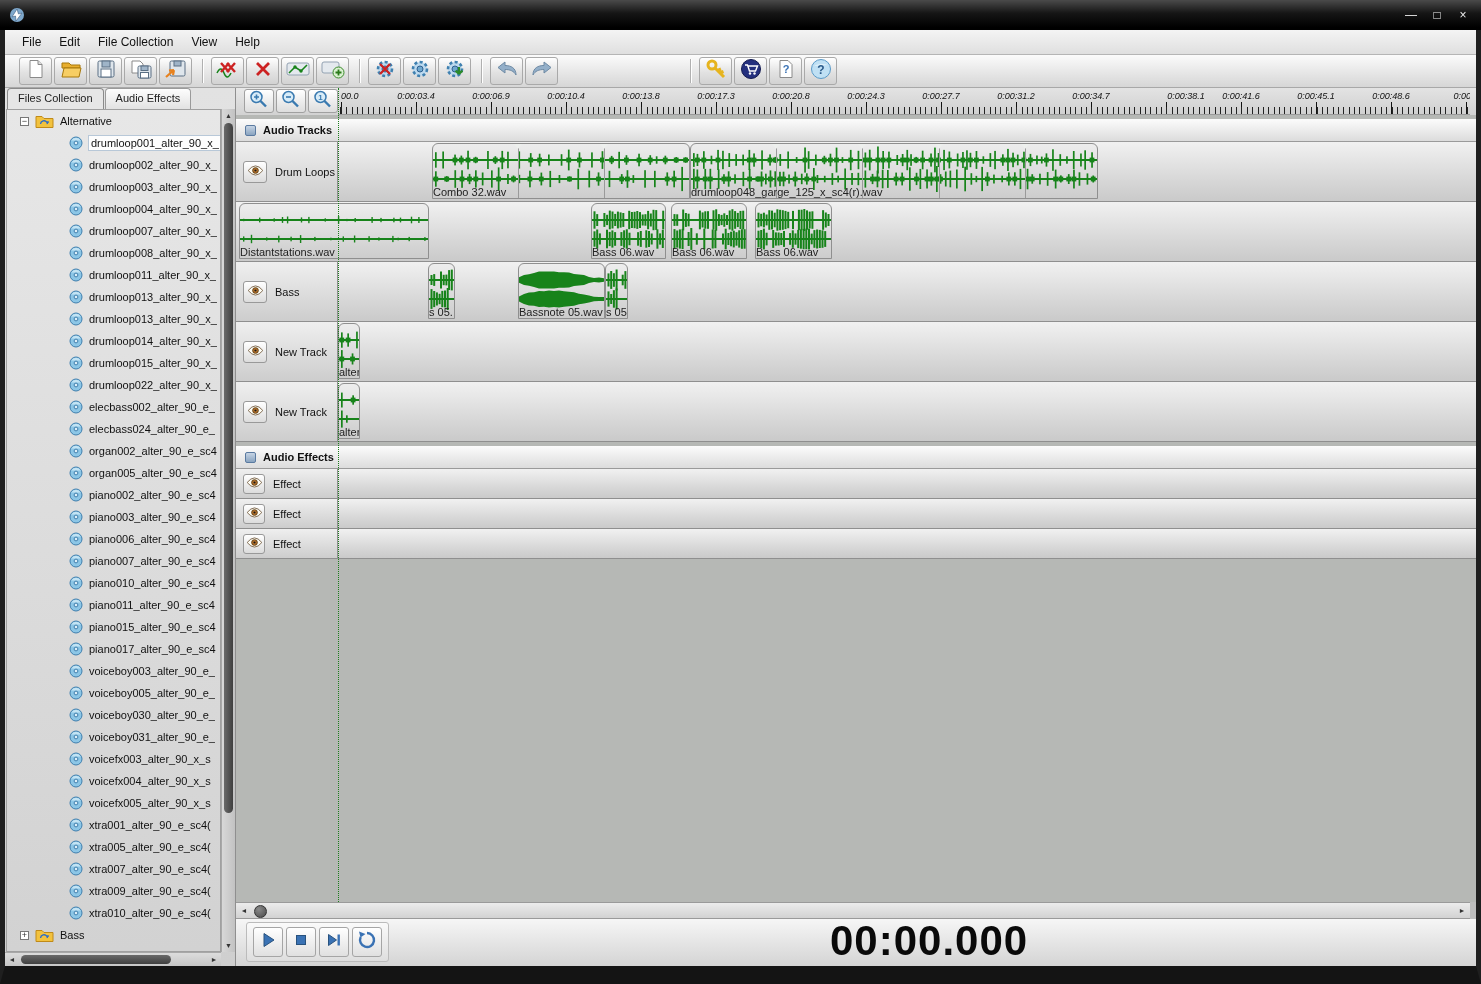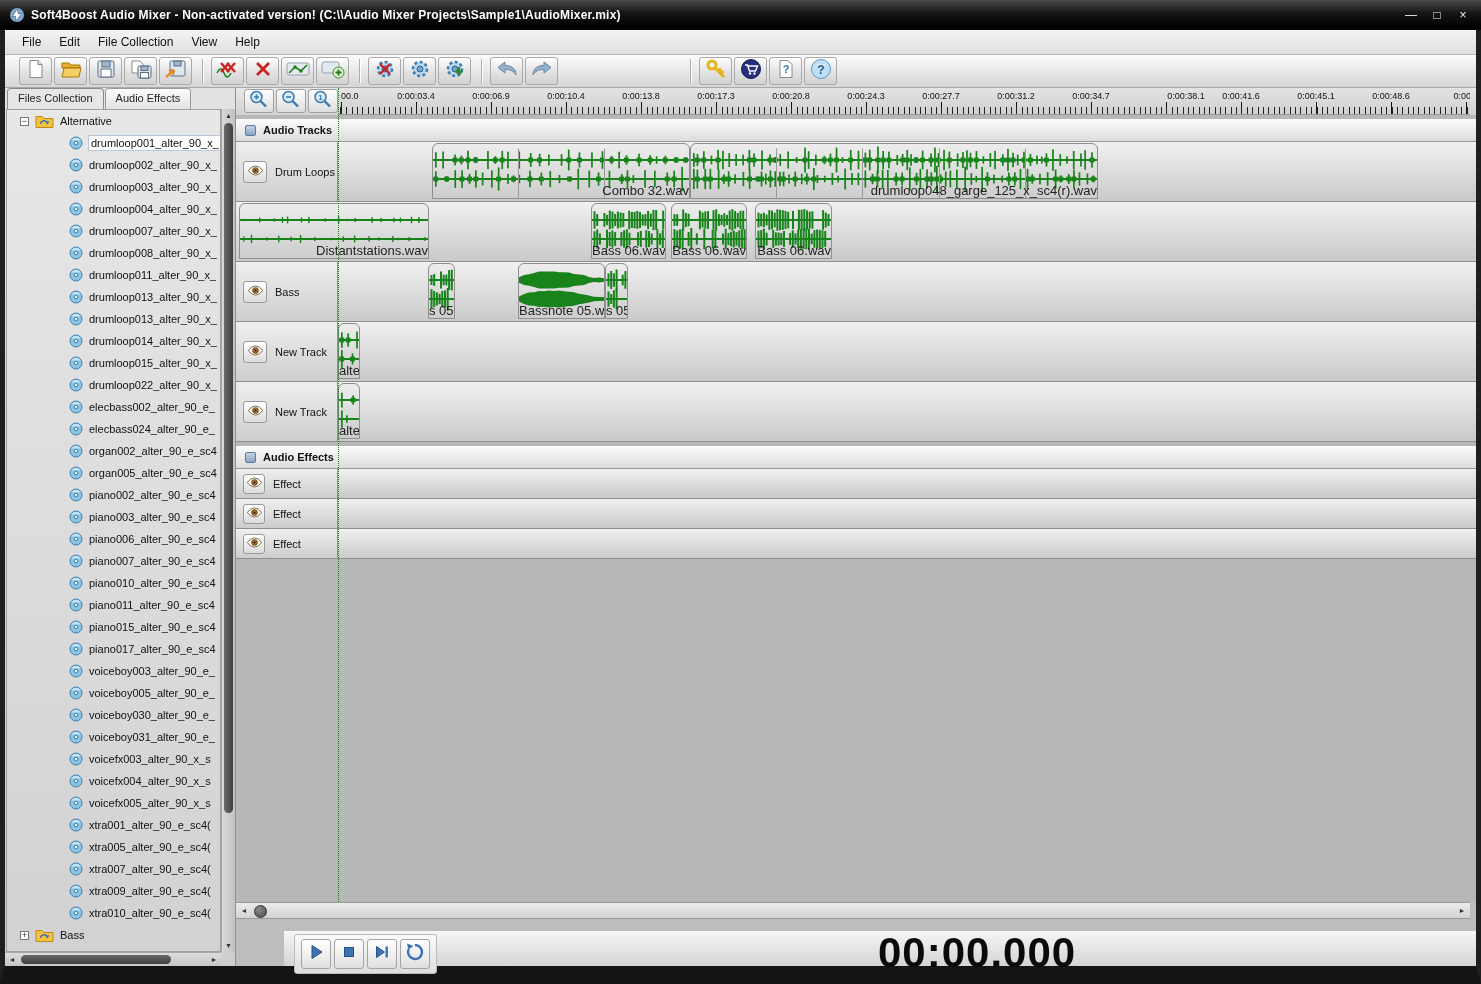--- a/index.html
+++ b/index.html
@@ -60,21 +60,21 @@
   .hthumb { position:absolute; top:2px; height:9px; border-radius:5px; background:linear-gradient(#6a6a6a,#3f3f3f); }
   .hscroll-sb .arr, .tl-hscroll .arr { position:absolute; top:1px; width:12px; height:11px; font-size:7px; color:#333; text-align:center; line-height:11px; }
 
   
   .timeline { position:absolute; left:231px; right:0; top:0; bottom:0; }
   .tl-top { position:absolute; left:0; right:0; top:0; height:27px; background:linear-gradient(#e8e8e8,#d2d2d2); }
   .zoombtns { position:absolute; left:8px; top:1px; display:flex; gap:2px; }
   .zbtn { width:30px; height:24px; border:1px solid #a0a0a0; border-radius:3px;
     background:linear-gradient(#fff,#ddd); display:flex; align-items:center; justify-content:center; }
   .ruler { position:absolute; left:102px; right:6px; top:0; height:27px; background:linear-gradient(#e3e3e3,#d0d0d0);
-    border-bottom:1px solid #9a9a9a; overflow:hidden; }
+    border-bottom:1px solid #9a9a9a; overflow:hidden;font-style:italic; }
   .rlabel { position:absolute; top:3px; font-size:9px; color:#111; transform:translateX(-50%); white-space:nowrap; }
   .rlabel.first { transform:none; }
   .ticks-major { position:absolute; left:0; right:0; top:14px; height:12px;
     background:repeating-linear-gradient(90deg,#111 0 1px,transparent 1px 75px); background-position:3px 0; }
   .ticks-minor { position:absolute; left:0; right:0; top:19px; height:7px;
     background:repeating-linear-gradient(90deg,#222 0 1px,transparent 1px 5.36px); background-position:3px 0; }
 
   .tl-body { position:absolute; left:0; right:0; top:27px; bottom:64px; background:#b6b8b5; overflow:hidden; }
   .sechdr { height:23px; background:linear-gradient(#fcfcfc,#dcdcdc); border-bottom:1px solid #9a9a9a;
     display:flex; align-items:center; font-size:11px; font-weight:bold; color:#111; margin-top:4px; }
@@ -85,56 +85,55 @@
   .track-row.fx { height:30px; }
   .thead { width:102px; background:linear-gradient(#efefef,#cdcdcd); border-right:1px solid #909090;
     display:flex; align-items:center; font-size:11px; color:#111; flex-shrink:0; }
   .eyebtn { width:24px; height:22px; border:1px solid #999; border-radius:3px; margin:0 8px 0 7px;
     background:linear-gradient(#fff,#dcdcdc); display:flex; align-items:center; justify-content:center; flex-shrink:0; }
   .track-row.fx .eyebtn { width:22px; height:20px; }
   .tlane { position:relative; flex:1; background:linear-gradient(#f1f1f1,#d5d5d5 70%,#cacaca); overflow:hidden; }
 
   .clip { position:absolute; top:1px; height:56px; background:linear-gradient(#ededed,#cdcdcd);
     border:1px solid #8f8f8f; border-radius:6px 6px 0 0; overflow:hidden; }
-  .clip .cl { position:absolute; bottom:0px; width:100%; text-align:right; font-size:13px; color:#222; white-space:nowrap; }
+  .clip .cl { position:absolute; bottom:0px; width:100%; text-align:left; font-size:11px; color:#222; white-space:nowrap; }
   .cdiv { position:absolute; top:0; bottom:0; width:1px; background:#9a9a9a; }
   .notch { position:absolute; top:-1px; width:0; height:0; border-left:5px solid transparent;
     border-right:5px solid transparent; border-top:6px solid #eef0ee; }
 
   .fxb { position:absolute; top:2px; height:36px; background:linear-gradient(#e4e4e4,#cfcfcf);
     border:1px solid #8f8f8f; font-size:11px; color:#111; text-align:center; line-height:23px; overflow:hidden;margin-top:48px; }
   .fxdiv { position:absolute; top:0; bottom:0; width:1px; background:#a2a2a2; }
 
   .playhead { position:absolute; left:102px; top:0; bottom:0; width:0; border-left:1px dotted #1c7d1c; z-index:5; }
 
   .tl-hscroll { position:absolute; left:0; right:6px; bottom:47px; height:17px;
     background:linear-gradient(#ececec,#d2d2d2); border-top:1px solid #9a9a9a; border-bottom:1px solid #9a9a9a; }
   .round-thumb { position:absolute; top:2px; width:13px; height:13px; border-radius:50%;
     background:radial-gradient(circle at 35% 30%,#8a8a8a,#4a4a4a); border:1px solid #333; }
 
-  .transport { position:absolute; left:0; right:0; bottom:0; height:35px;
-    background:linear-gradient(#f6f6f6,#d4d4d4);margin-left:48px; }
+  .transport { position:absolute; left:0; right:0; bottom:0; height:47px;
+    background:linear-gradient(#f6f6f6,#d4d4d4); }
   .tpgroup { position:absolute; left:10px; top:3px; height:40px; padding:4px 6px;
     border:1px solid #bbb; border-radius:3px; background:linear-gradient(#fafafa,#dedede); display:flex; gap:3px; }
   .tpbtn { width:30px; height:30px; border:1px solid #a5a5a5; border-radius:3px;
     background:linear-gradient(#fff,#e0e0e0); display:flex; align-items:center; justify-content:center; }
   .timebig { position:absolute; left:594px; top:-2px; font-size:42px; font-weight:800; color:#0a0a0a;
     font-family:"Liberation Sans", sans-serif; letter-spacing:1px; }
 </style>
 </head>
 <body>
 
 <div class="titlebar">
   <span class="app-ico">
     <svg width="16" height="16" viewBox="0 0 16 16">
         <circle cx="8" cy="8" r="7" fill="#7ea8cc"></circle>
         <path d="M3 10 L8 2 L9.5 7 L13 6 L7 14 L6.5 9 Z" fill="#fff" stroke="#3a5a80" stroke-width=".6"></path>
       </svg>
   </span>
-  <span class="ttl">Soft4Boost Audio Mixer - Non-activated version! (C:\\Audio Mixer Projects\Sample1\AudioMixer.mix)</span>
   <span class="wincontrols">
     <span>—</span>
     <span>□</span>
     <span>×</span>
   </span>
 </div>
 
 <div class="frame"></div>
 <div class="menubar" id="menubar">
     <span class="mi">File</span>

